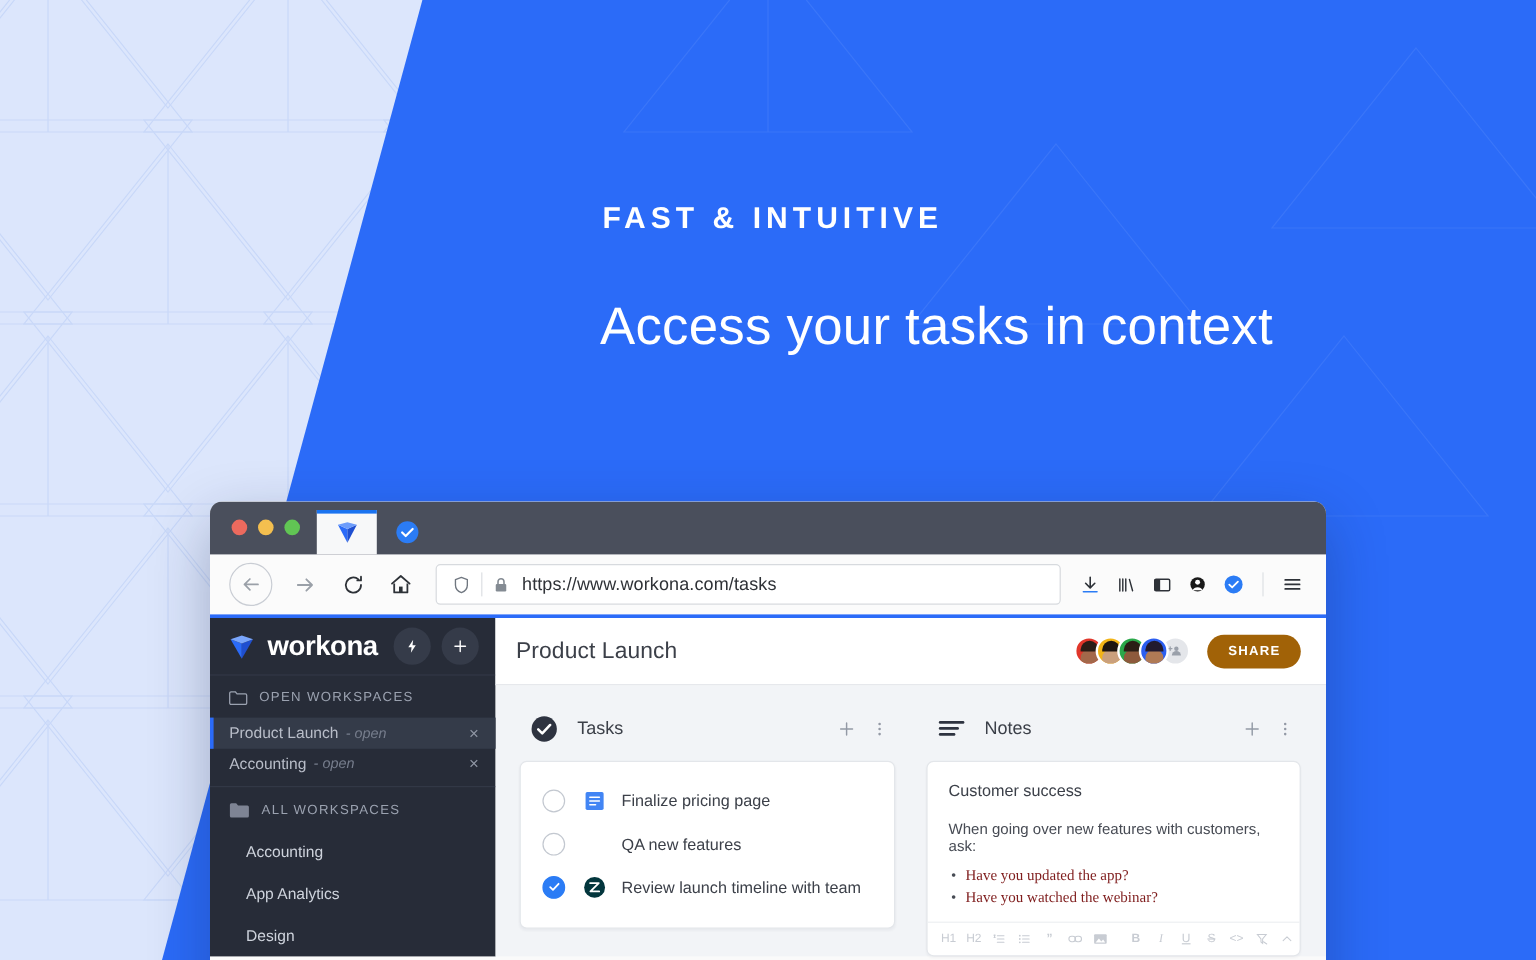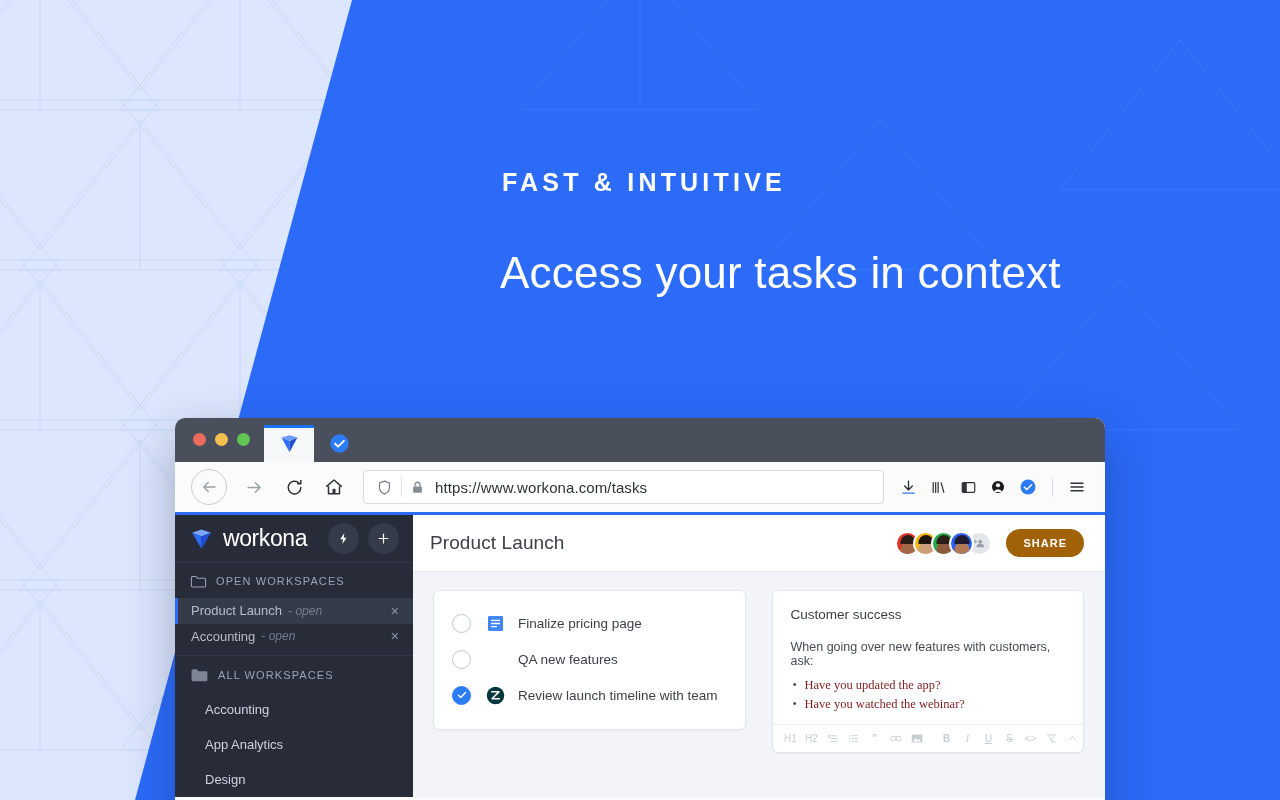--- a/index.html
+++ b/index.html
@@ -116,21 +116,21 @@
   #sidebar{
     width:238px; background:#272c38; flex:none;
     display:flex; flex-direction:column;
   }
   #sidebar-header{
     height:56px; display:flex; align-items:center;
     padding:0 14px 0 14px; gap:9px;
     border-bottom:1px solid #323846;
   }
   #brand-name{
-    color:#fff; font-size:23px; font-weight:normal; letter-spacing:-.4px;
+    color:#fff; font-size:23px; font-weight:bold; letter-spacing:-.4px;
     flex:1;
   }
   .round-btn{
     width:31px; height:31px; border-radius:50%;
     background:#353b49; color:#fff;
     display:flex; align-items:center; justify-content:center;
     flex:none;
   }
   .section-head{
     display:flex; align-items:center; gap:9px;
@@ -506,20 +506,44 @@
             </svg>
           </div>
         </div>
 
         <button id="share-button">SHARE</button>
       </div>
 
       <div id="panels">
 
         <div class="panel">
+          <div class="panel-head">
+            <svg width="23" height="23" viewBox="0 0 24 24">
+              <circle cx="12" cy="12" r="11" fill="#2e3340"></circle>
+              <path d="M6.8 12.4 L10.3 15.8 L17.2 8.5" stroke="#fff" stroke-width="2.2" fill="none" stroke-linecap="round" stroke-linejoin="round"></path>
+            </svg>
+            <span class="panel-title">Tasks</span>
+            <span class="panel-act">
+              <svg width="17" height="17" viewBox="0 0 24 24">
+                <g stroke="#9399a5" stroke-width="1.7" stroke-linecap="round">
+                    <path d="M12 5 V19"></path>
+                    <path d="M5 12 H19"></path>
+                  </g>
+              </svg>
+            </span>
+            <span class="panel-act">
+              <svg width="14" height="17" viewBox="0 0 14 24">
+                <g fill="#9399a5">
+                    <circle cx="7" cy="6" r="1.5"></circle>
+                    <circle cx="7" cy="12" r="1.5"></circle>
+                    <circle cx="7" cy="18" r="1.5"></circle>
+                  </g>
+              </svg>
+            </span>
+          </div>
 
           <div class="card" id="tasks-card">
             <div class="task-row">
               <div class="check"></div>
               <svg class="task-icon" viewBox="0 0 24 24">
                 <rect x="2.5" y="2.5" width="19" height="19" rx="1.8" fill="#4285f4"></rect>
                 <g stroke="#fff" stroke-width="1.7" stroke-linecap="round">
                   <path d="M7 8 H17"></path>
                     <path d="M7 12 H17"></path>
                     <path d="M7 16 H13"></path>
@@ -542,20 +566,47 @@
               <svg class="task-icon" viewBox="0 0 24 24">
                 <circle cx="12" cy="12" r="11" fill="#03363d"></circle>
                 <path d="M7.2 7.4 H16.4 L7.6 16.2 H16.8" stroke="#fff" stroke-width="1.9" fill="none" stroke-linejoin="round" stroke-linecap="round"></path>
               </svg>
               <span class="task-label">Review launch timeline with team</span>
             </div>
           </div>
         </div>
 
         <div class="panel">
+          <div class="panel-head">
+            <svg width="24" height="20" viewBox="0 0 24 20">
+              <g stroke="#2e3340" stroke-width="2.3" stroke-linecap="round">
+                <path d="M2.5 5 H21.5"></path>
+                  <path d="M2.5 10 H17"></path>
+                  <path d="M2.5 15 H14"></path>
+              </g>
+            </svg>
+            <span class="panel-title">Notes</span>
+            <span class="panel-act">
+              <svg width="17" height="17" viewBox="0 0 24 24">
+                <g stroke="#9399a5" stroke-width="1.7" stroke-linecap="round">
+                    <path d="M12 5 V19"></path>
+                    <path d="M5 12 H19"></path>
+                  </g>
+              </svg>
+            </span>
+            <span class="panel-act">
+              <svg width="14" height="17" viewBox="0 0 14 24">
+                <g fill="#9399a5">
+                    <circle cx="7" cy="6" r="1.5"></circle>
+                    <circle cx="7" cy="12" r="1.5"></circle>
+                    <circle cx="7" cy="18" r="1.5"></circle>
+                  </g>
+              </svg>
+            </span>
+          </div>
 
           <div class="card" id="notes-card">
             <div id="note-body">
               <div id="note-title">Customer success</div>
               <div id="note-intro">When going over new features with customers, ask:</div>
               <ul id="note-list">
                 <li>Have you updated the app?</li>
                 <li>Have you watched the webinar?</li>
               </ul>
             </div>

